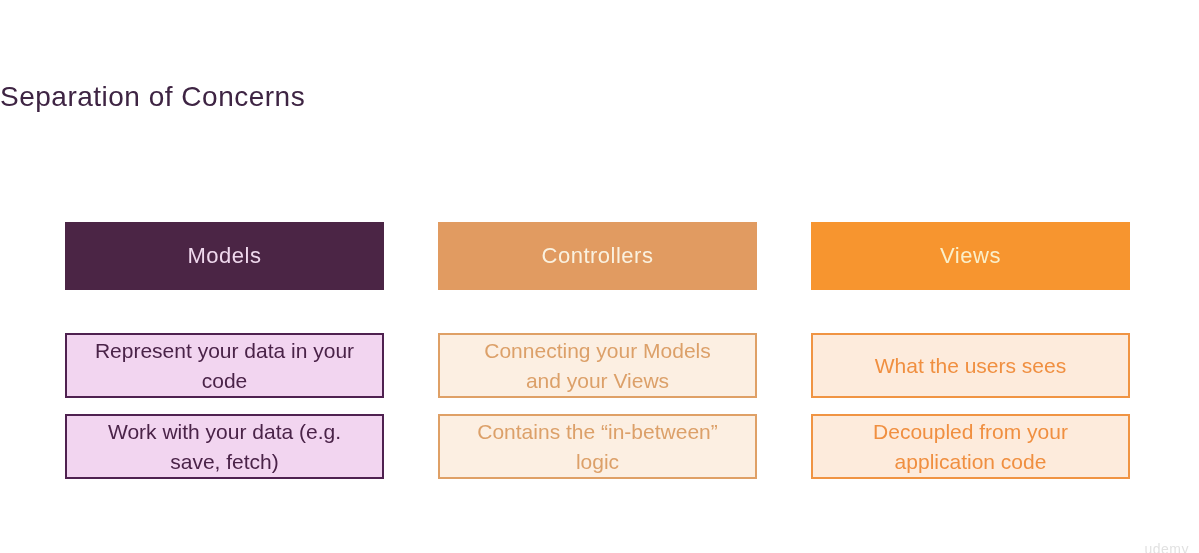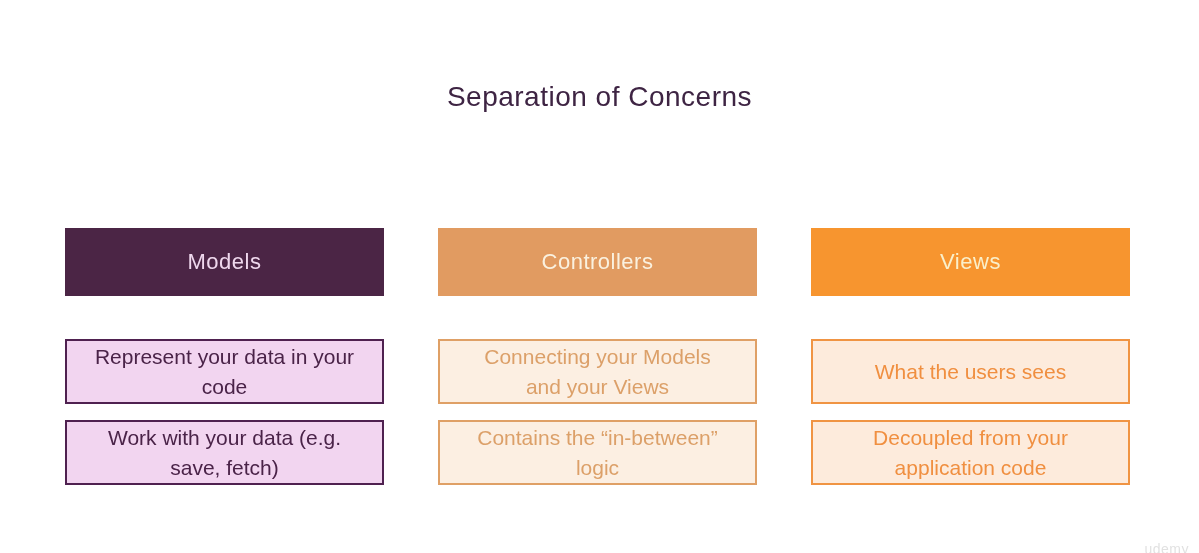--- a/index.html
+++ b/index.html
@@ -12,30 +12,29 @@
     background: #ffffff;
     font-family: "Liberation Sans", sans-serif;
     position: relative;
     overflow: hidden;
   }
   .title {
     position: absolute;
     top: 62px;
     left: 0;
     width: 100%;
-    text-align: center;
     font-size: 28px;
     font-weight: 400;
     letter-spacing: 0.5px;
     color: #3e2443;
   }
   .grid {
     position: absolute;
     left: 65px;
-    top: 228px;
+    top: 222px;
     display: flex;
     gap: 54px;
   }
   .col {
     width: 319px;
     display: flex;
     flex-direction: column;
   }
   .hdr {
     height: 68px;

